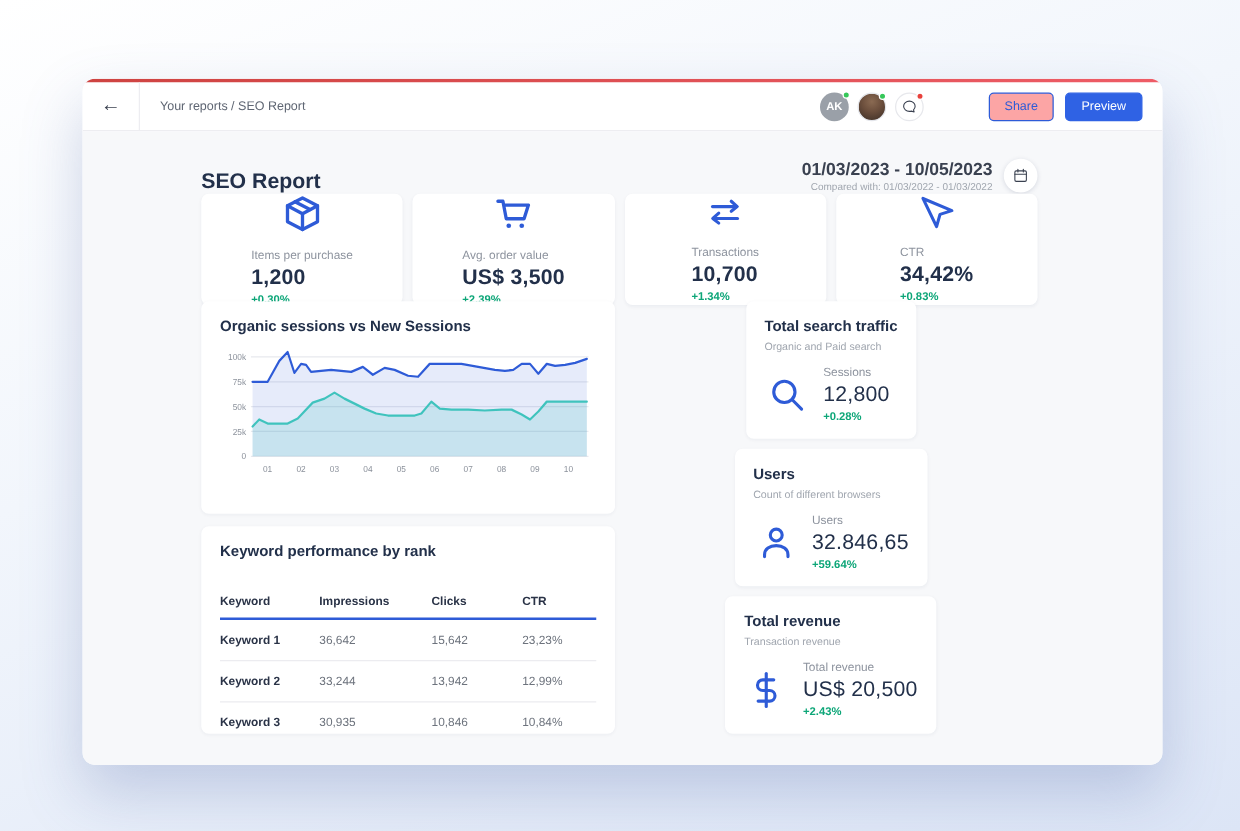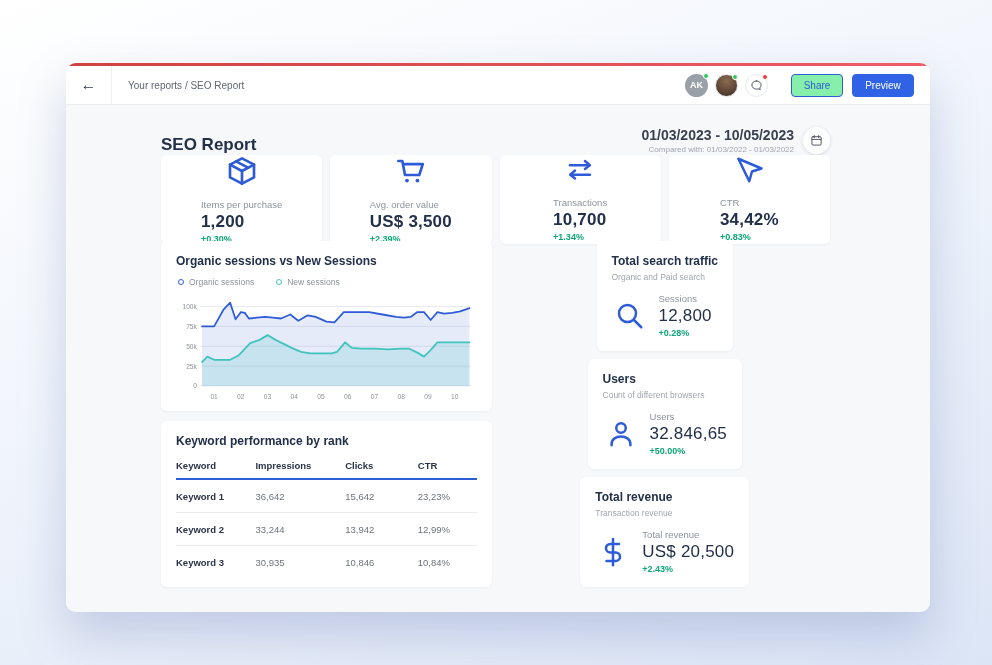--- a/index.html
+++ b/index.html
@@ -26,21 +26,21 @@
   .back-btn{width:46px; height:100%; display:flex; align-items:center; justify-content:center; border-right:1px solid var(--line); cursor:pointer; color:#3a4150; font-size:16px;}
   .crumb{margin-left:16px; font-size:10px; color:#5f6673;}
   .topbar-right{margin-left:auto; display:flex; align-items:center; padding-right:16px;}
   .avatar{position:relative; width:23px; height:23px; border-radius:50%; margin-left:7px; flex:none;}
   .avatar-ak{background:#9aa0a8; color:#fff; font-size:9px; font-weight:bold; display:flex; align-items:center; justify-content:center;}
   .avatar-photo{background:radial-gradient(circle at 50% 30%,#8a6a52 0%,#6b4e3c 45%,#3a2d26 100%); border:1px solid #e3e5ea;}
   .icon-bubble{width:23px; height:23px; border-radius:50%; background:#fff; border:1px solid #e7e8ec; display:flex; align-items:center; justify-content:center; margin-left:7px; position:relative; cursor:pointer;}
   .dot{position:absolute; width:6px; height:6px; border-radius:50%; border:1px solid #fff; top:-1px; right:-1px;}
   .dot-green{background:#35c759;} .dot-red{background:#e8413c;}
   .btn{height:23px; border-radius:4px; font-size:10px; display:flex; align-items:center; justify-content:center; cursor:pointer; font-family:inherit;}
-  .btn-share{width:52px; margin-left:23px; background:#86efac; border:1px solid var(--accent); color:var(--accent);}
+  .btn-share{width:52px; margin-left:52px; background:#fca5a5; border:1px solid var(--accent); color:var(--accent);}
   .btn-preview{width:62px; margin-left:9px; background:var(--btn-blue); border:1px solid var(--btn-blue); color:#fff;}
   
   .content{flex:1; background:var(--content-bg); padding:22px 100px 0 95px;}
   .title-row{display:flex; justify-content:space-between; align-items:flex-start; }
   .page-title{font-size:17px; font-weight:bold; color:var(--navy); margin-top:8px;}
   .date-block{display:flex; align-items:center;}
   .date-text{text-align:right;}
   .date-range{font-size:14px; font-weight:bold; color:#3a4150;}
   .date-compare{font-size:8px; color:var(--lgray); margin-top:2px;}
   .cal-btn{width:27px; height:27px; border-radius:50%; background:#fff; box-shadow:0 1px 4px rgba(30,40,80,.15); display:flex; align-items:center; justify-content:center; margin-left:9px; cursor:pointer;}
@@ -59,21 +59,21 @@
   .chart-card{height:170px; padding:13px 15px 8px;}
   .card-title{font-size:12px; font-weight:bold; color:var(--navy);}
   .card-sub{font-size:8.5px; color:var(--lgray); margin-top:4px;}
   .legend{display:flex; gap:22px; margin:9px 0 2px 2px;}
   .legend-item{display:flex; align-items:center; gap:5px; font-size:8.5px; color:var(--gray);}
   .legend-dot{width:6px; height:6px; border-radius:50%; border:1.6px solid #999;}
   .chart-svg{width:100%; height:114px; display:block;}
   .tick{fill:#8b919b; font-size:7px; font-family:"Liberation Sans",sans-serif;}
   
   .table-card{height:166px; padding:13px 15px;}
-  .kw-table{margin-top:12px;}
+  .kw-table{margin-top:28px;}
   .t-row{display:grid; grid-template-columns:1.15fr 1.3fr 1.05fr .85fr; align-items:center;}
   .t-head{border-bottom:2px solid var(--accent); padding-bottom:7px;}
   .t-head .t-cell{font-size:9.5px; font-weight:bold; color:#2a3347;}
   .t-body .t-row{height:33px; border-bottom:1px solid #ececf0;}
   .t-body .t-row:last-child{border-bottom:none;}
   .t-cell{font-size:9.5px; color:#6d737d;}
   .t-cell.kw{font-weight:bold; color:#2a3347;}
   
   .metric-card{flex:1; padding:13px 15px;}
   .metric-row{display:flex; align-items:center; gap:13px; margin-top:11px; margin-left:2px;}
@@ -190,30 +190,20 @@
           <div class="kpi-delta">+0.83%</div>
         </div>
       </div>
     </div>
 
     <div class="main-grid">
       <div class="col col-left">
 
         <div class="card chart-card">
           <div class="card-title">Organic sessions vs New Sessions</div>
-          <div class="legend">
-            <div class="legend-item">
-              <span class="legend-dot" style="border-color: rgb(46, 91, 215);"></span>
-              <span>Organic sessions</span>
-            </div>
-            <div class="legend-item">
-              <span class="legend-dot" style="border-color: rgb(63, 195, 189);"></span>
-              <span>New sessions</span>
-            </div>
-          </div>
           <svg class="chart-svg" viewBox="0 0 316 114" preserveAspectRatio="none">
               <line x1="26" y1="97" x2="310" y2="97" stroke="#e7e9ee" stroke-width="1"></line>
               <text x="22" y="99.5" text-anchor="end" class="tick">0</text>
               <line x1="26" y1="77.13392857142857" x2="310" y2="77.13392857142857" stroke="#e7e9ee" stroke-width="1"></line>
               <text x="22" y="79.63392857142857" text-anchor="end" class="tick">25k</text>
               <line x1="26" y1="57.26785714285714" x2="310" y2="57.26785714285714" stroke="#e7e9ee" stroke-width="1"></line>
               <text x="22" y="59.76785714285714" text-anchor="end" class="tick">50k</text>
               <line x1="26" y1="37.401785714285715" x2="310" y2="37.401785714285715" stroke="#e7e9ee" stroke-width="1"></line>
               <text x="22" y="39.901785714285715" text-anchor="end" class="tick">75k</text>
               <line x1="26" y1="17.535714285714278" x2="310" y2="17.535714285714278" stroke="#e7e9ee" stroke-width="1"></line>
@@ -294,21 +284,21 @@
           <div class="metric-row">
             <div class="metric-icon">
               <svg class="stroke-icon" width="30" height="30" viewBox="0 0 24 24">
                 <circle cx="12" cy="7.2" r="3.8"></circle>
                 <path d="M4.5 21 v-1.2 c0-3.6 3.3-5.8 7.5-5.8 s7.5 2.2 7.5 5.8 V21"></path>
               </svg>
             </div>
             <div>
               <div class="m-label">Users</div>
               <div class="m-value">32.846,65</div>
-              <div class="m-delta">+50.00%</div>
+              <div class="m-delta">+59.64%</div>
             </div>
           </div>
         </div>
 
         <div class="card metric-card">
           <div class="card-title">Total revenue</div>
           <div class="card-sub">Transaction revenue</div>
           <div class="metric-row">
             <div class="metric-icon">
               <svg class="stroke-icon" width="30" height="30" viewBox="0 0 24 24">

